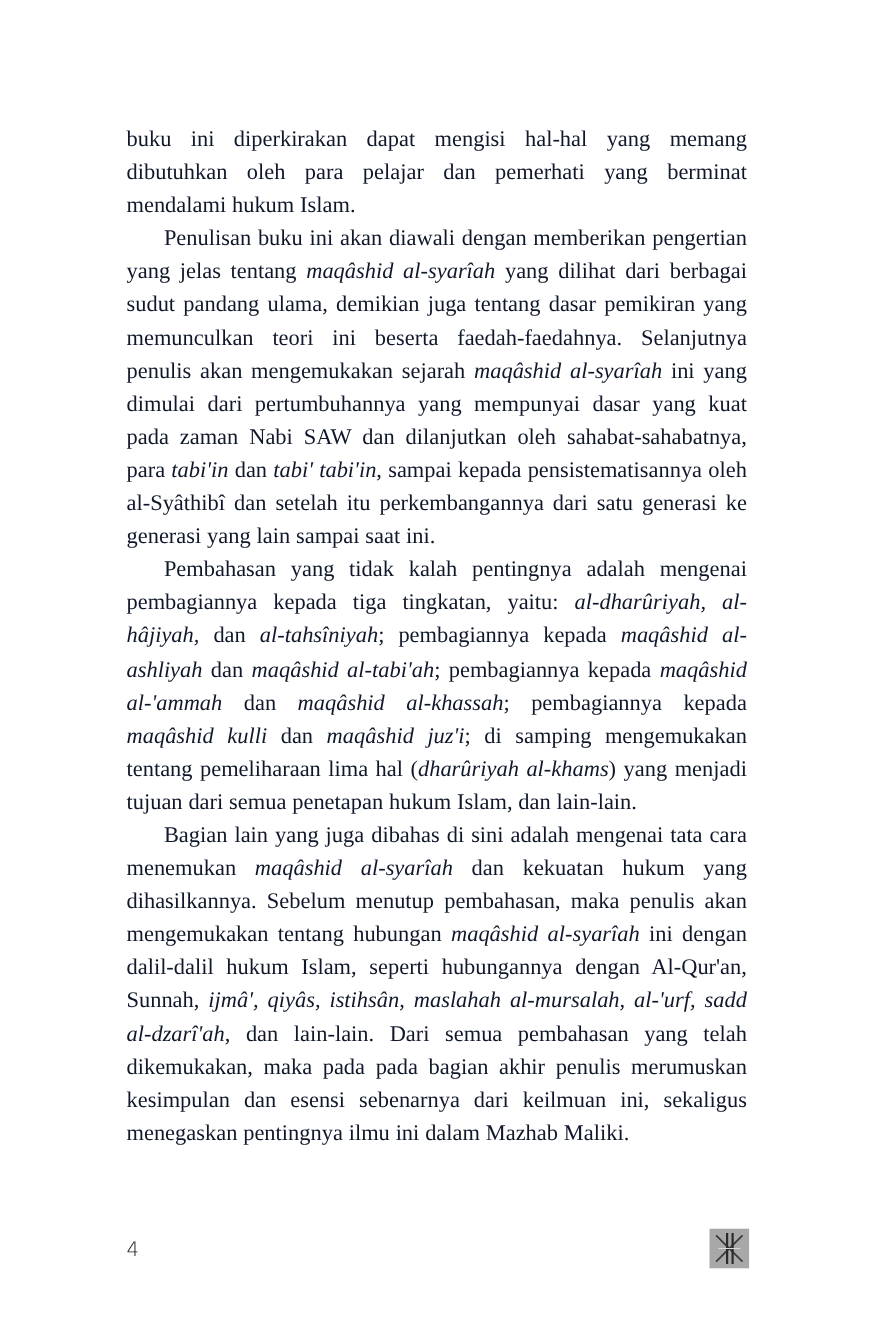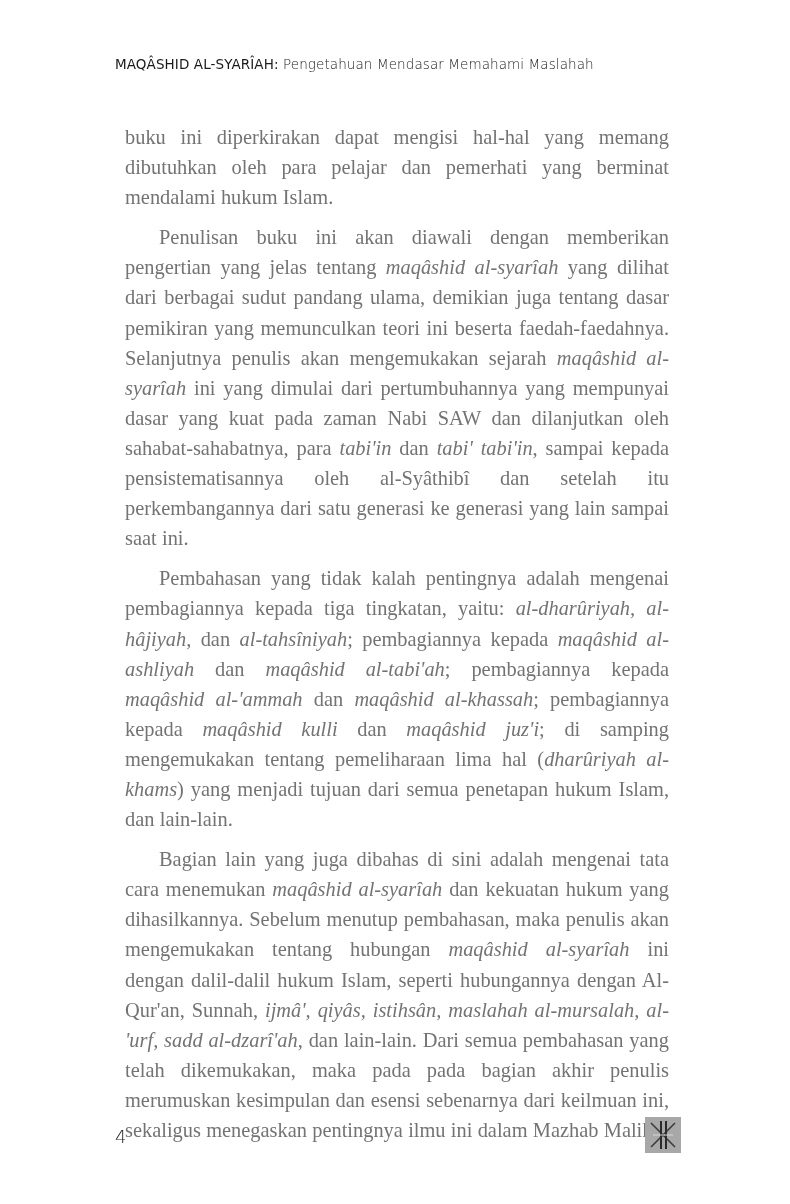--- a/index.html
+++ b/index.html
@@ -38,26 +38,26 @@
 
   
   .text-column {
     position: absolute;
     left: 115px;
     top: 112px;
     width: 564px;
   }
 
   .para {
-    margin: 10px;
+    margin: 0;
     text-align: justify;
     text-align-last: left;
     font-size: 20.4px;
     line-height: 30.1px;
-    color: #737373;
+    color: #0f172a;
     hyphens: none;
     word-spacing: 0.2px;
   }
 
   .para.indent {
     text-indent: 34px;
   }
 
   .para em,
   .para i {
@@ -84,23 +84,20 @@
   }
   .ornament svg {
     display: block;
   }
 </style>
 </head>
 <body>
 
 <div class="page">
 
-  <div class="running-head">
-    <span class="rh-title">MAQÂSHID AL-SYARÎAH:</span><span> Pengetahuan Mendasar Memahami Maslahah</span>
-  </div>
 
   <div class="text-column">
     <p class="para"><span>buku ini diperkirakan dapat mengisi hal-hal yang memang dibutuhkan oleh para pelajar dan pemerhati yang berminat mendalami hukum Islam.</span></p>
     <p class="para indent"><span>Penulisan buku ini akan diawali dengan memberikan pengertian yang jelas tentang </span><em>maqâshid al-syarîah</em><span> yang dilihat dari berbagai sudut pandang ulama, demikian juga tentang dasar pemikiran yang memunculkan teori ini beserta faedah-faedahnya. Selanjutnya penulis akan mengemukakan sejarah </span><em>maqâshid al-syarîah</em><span> ini yang dimulai dari pertumbuhannya yang mempunyai dasar yang kuat pada zaman Nabi SAW dan dilanjutkan oleh sahabat-sahabatnya, para </span><em>tabi'in</em><span> dan </span><em>tabi' tabi'in</em><span>, sampai kepada pensistematisannya oleh al-Syâthibî dan setelah itu perkembangannya dari satu generasi ke generasi yang lain sampai saat ini.</span></p>
     <p class="para indent"><span>Pembahasan yang tidak kalah pentingnya adalah mengenai pembagiannya kepada tiga tingkatan, yaitu: </span><em>al-dharûriyah, al-hâjiyah,</em><span> dan </span><em>al-tahsîniyah</em><span>; pembagiannya kepada </span><em>maqâshid al-ashliyah</em><span> dan </span><em>maqâshid al-tabi'ah</em><span>; pembagiannya kepada </span><em>maqâshid al-'ammah</em><span> dan </span><em>maqâshid al-khassah</em><span>; pembagiannya kepada </span><em>maqâshid kulli</em><span> dan </span><em>maqâshid juz'i</em><span>; di samping mengemukakan tentang pemeliharaan lima hal (</span><em>dharûriyah al-khams</em><span>) yang menjadi tujuan dari semua penetapan hukum Islam, dan lain-lain.</span></p>
     <p class="para indent"><span>Bagian lain yang juga dibahas di sini adalah mengenai tata cara menemukan </span><em>maqâshid al-syarîah</em><span> dan kekuatan hukum yang dihasilkannya. Sebelum menutup pembahasan, maka penulis akan mengemukakan tentang hubungan </span><em>maqâshid al-syarîah</em><span> ini dengan dalil-dalil hukum Islam, seperti hubungannya dengan Al-Qur'an, Sunnah, </span><em>ijmâ', qiyâs, istihsân, maslahah al-mursalah, al-'urf, sadd al-dzarî'ah</em><span>, dan lain-lain. Dari semua pembahasan yang telah dikemukakan, maka pada pada bagian akhir penulis merumuskan kesimpulan dan esensi sebenarnya dari keilmuan ini, sekaligus menegaskan pentingnya ilmu ini dalam Mazhab Maliki.</span></p>
   </div>
 
   <div class="folio">4</div>
 

